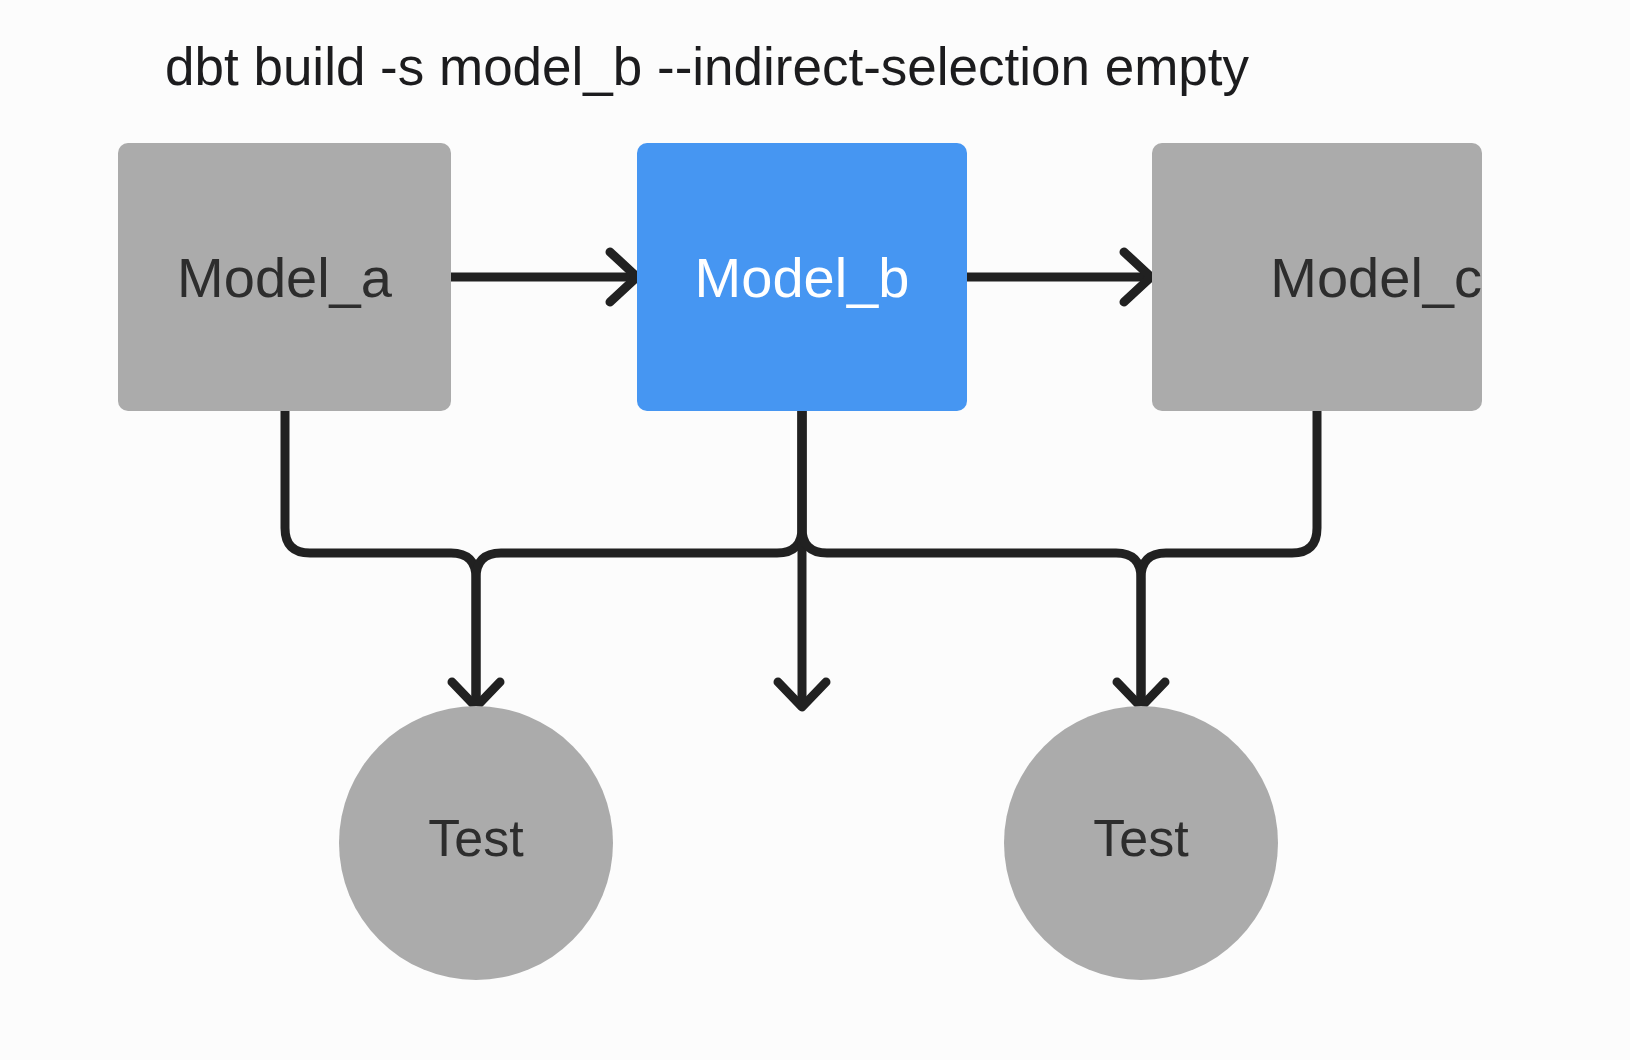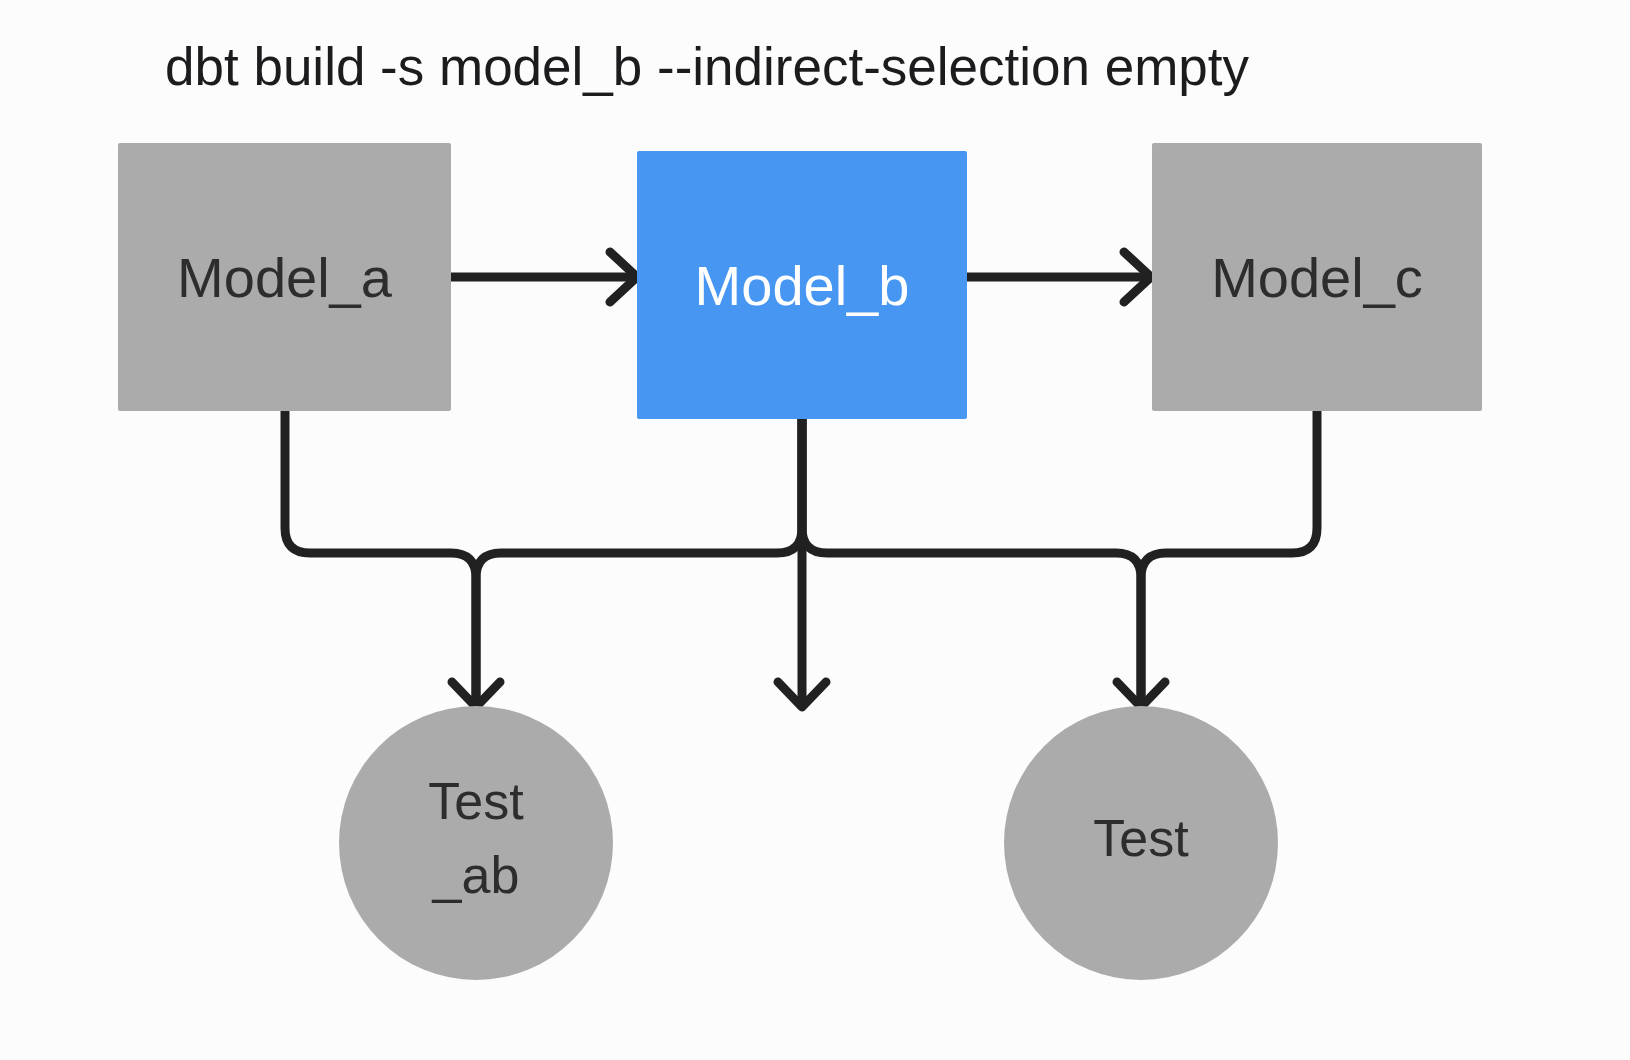--- a/index.html
+++ b/index.html
@@ -45,21 +45,21 @@
   .node{
     position:absolute;
     display:flex;
     align-items:center;
     justify-content:center;
     text-align:center;
   }
   .model{
     top:143px;
     height:268px;
-    border-radius:2px;
+    border-radius:10px;
     background:var(--node-gray);
   }
   .model .label{
     font-size:56px;
     color:var(--node-text-dark);
     white-space:nowrap;
   }
   .model.selected{
     background:var(--node-selected-blue);
   }
@@ -108,31 +108,30 @@
 
     <path d="M452 682 L476 707 L500 682"></path>
     <path d="M778 682 L802 707 L826 682"></path>
     <path d="M1117 682 L1141 707 L1165 682"></path>
   </svg>
 
   <div class="node model" style="left:118px;width:333px;">
     <span class="label">Model_a</span>
   </div>
 
-  <div class="node model selected" style="left:637px;width:330px;margin-top:8px;">
+  <div class="node model selected" style="left:637px;width:330px;">
     <span class="label">Model_b</span>
   </div>
 
-  <div class="node model" style="left:1152px;width:330px;">
+  <div class="node model" style="left:1152px;width:330px;justify-content:flex-end;">
     <span class="label">Model_c</span>
   </div>
 
   <div class="node test" style="left:339px;">
     <span class="label">Test</span>
-    <span class="label">_ab</span>
   </div>
 
 
   <div class="node test" style="left:1004px;">
     <span class="label">Test</span>
   </div>
 
 </div>
 
 </body></html>

